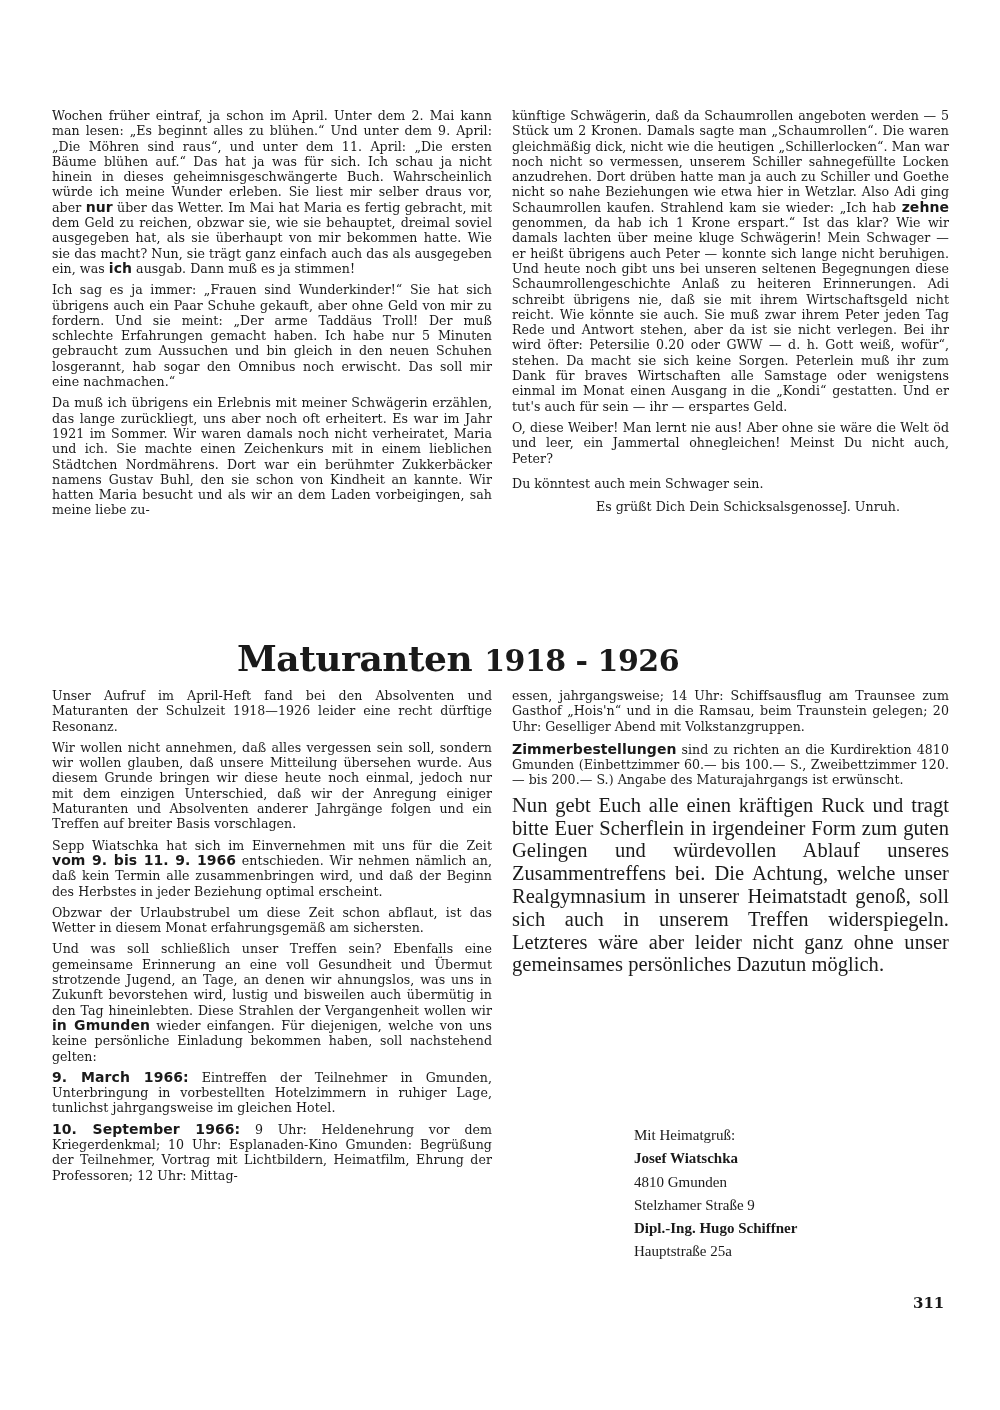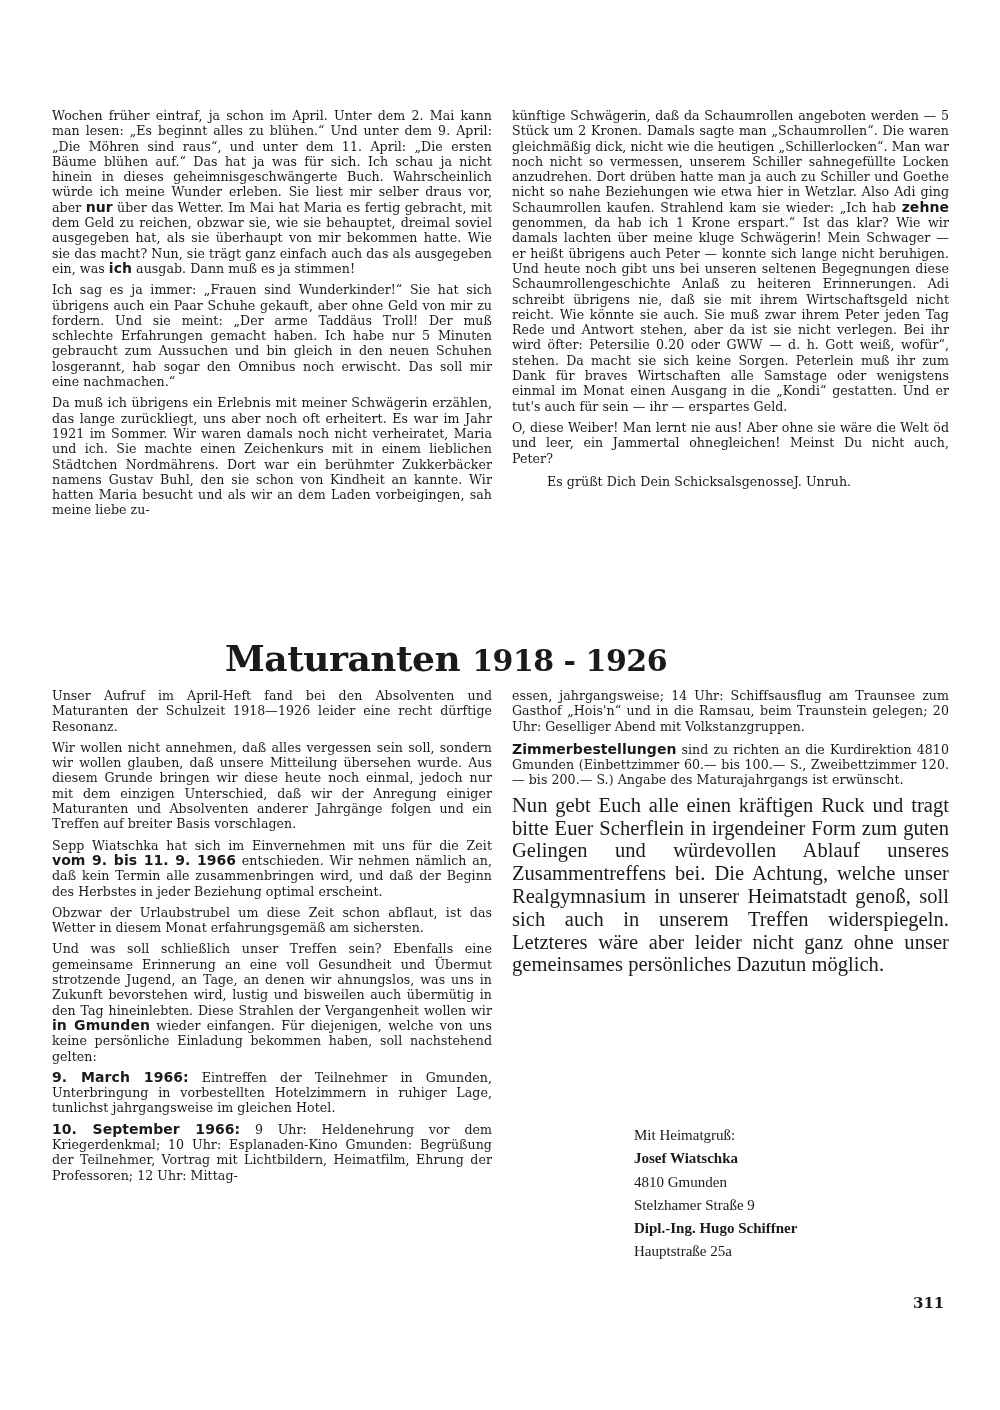--- a/index.html
+++ b/index.html
@@ -5,22 +5,22 @@
   html, body { margin: 0; padding: 0; background: #ffffff; }
   body { width: 1000px; height: 1410px; position: relative; overflow: hidden; color: #1a1a1a; }
   .page { position: absolute; left: 0; top: 0; width: 1000px; height: 1410px; }
   .col { position: absolute; font-family: "DejaVu Serif", serif; font-size: 12.6px; line-height: 15.3px; text-align: justify; letter-spacing: 0.05px; }
   .col p { margin: 0 0 6px 0; hyphens: manual; }
   .top-left { left: 52px; top: 108px; width: 440px; }
   .top-right { left: 512px; top: 108px; width: 437px; }
   .bot-left { left: 52px; top: 688px; width: 440px; }
   .bot-right { left: 512px; top: 688px; width: 437px; }
   b.gb { font-family: "DejaVu Sans", sans-serif; font-weight: bold; font-size: 14px; }
-  .sign-line { display: flex; justify-content: flex-start; margin-top: 8px; margin-left: 35px; }
-  .headline { position: absolute; left: 0; width: 892px; top: 636px; text-align: center; font-family: "DejaVu Serif", serif; font-weight: bold; font-size: 36px; letter-spacing: -0.5px; line-height: 44px; }
+  .sign-line { display: flex; justify-content: center; margin-top: 8px; margin-left: 35px; }
+  .headline { position: absolute; left: 12px; width: 892px; top: 636px; text-align: center; font-family: "DejaVu Serif", serif; font-weight: bold; font-size: 36px; letter-spacing: -0.5px; line-height: 44px; }
   .headline .yr { font-size: 30px; }
   .big { font-family: "Liberation Serif", serif; font-size: 20.5px; line-height: 22.8px; text-align: justify; margin: 8px 0 0 0; }
   .sig { position: absolute; left: 634px; top: 1124px; font-family: "Liberation Serif", serif; font-size: 15px; line-height: 23.3px; }
   .sig div { white-space: nowrap; }
   .sig .bold { font-weight: bold; }
   .pnum { position: absolute; left: 913px; top: 1294px; font-family: "DejaVu Serif", serif; font-weight: bold; font-size: 15px; }
 </style>
 </head>
 <body>
 
@@ -28,20 +28,21 @@
 
   <div class="col top-left">
     <p>Wochen früher eintraf, ja schon im April. Unter dem 2. Mai kann man lesen: „Es beginnt alles zu blühen.“ Und unter dem 9. April: „Die Möhren sind raus“, und unter dem 11. April: „Die ersten Bäume blühen auf.“ Das hat ja was für sich. Ich schau ja nicht hinein in dieses geheimnisgeschwängerte Buch. Wahrscheinlich würde ich meine Wunder erleben. Sie liest mir selber draus vor, aber <b class="gb">nur</b> über das Wetter. Im Mai hat Maria es fertig gebracht, mit dem Geld zu reichen, obzwar sie, wie sie behauptet, dreimal soviel ausgegeben hat, als sie überhaupt von mir bekommen hatte. Wie sie das macht? Nun, sie trägt ganz einfach auch das als ausgegeben ein, was <b class="gb">ich</b> ausgab. Dann muß es ja stimmen!</p>
     <p>Ich sag es ja immer: „Frauen sind Wunderkinder!“ Sie hat sich übrigens auch ein Paar Schuhe gekauft, aber ohne Geld von mir zu fordern. Und sie meint: „Der arme Taddäus Troll! Der muß schlechte Erfahrungen gemacht haben. Ich habe nur 5 Minuten gebraucht zum Aussuchen und bin gleich in den neuen Schuhen losgerannt, hab sogar den Omnibus noch erwischt. Das soll mir eine nachmachen.“</p>
     <p>Da muß ich übrigens ein Erlebnis mit meiner Schwägerin erzählen, das lange zurückliegt, uns aber noch oft erheitert. Es war im Jahr 1921 im Sommer. Wir waren damals noch nicht verheiratet, Maria und ich. Sie machte einen Zeichenkurs mit in einem lieblichen Städtchen Nordmährens. Dort war ein berühmter Zukkerbäcker namens Gustav Buhl, den sie schon von Kindheit an kannte. Wir hatten Maria besucht und als wir an dem Laden vorbeigingen, sah meine liebe zu-</p>
   </div>
 
   <div class="col top-right">
     <p>künftige Schwägerin, daß da Schaumrollen angeboten werden — 5 Stück um 2 Kronen. Damals sagte man „Schaumrollen“. Die waren gleichmäßig dick, nicht wie die heutigen „Schillerlocken“. Man war noch nicht so vermessen, unserem Schiller sahnegefüllte Locken anzudrehen. Dort drüben hatte man ja auch zu Schiller und Goethe nicht so nahe Beziehungen wie etwa hier in Wetzlar. Also Adi ging Schaumrollen kaufen. Strahlend kam sie wieder: „Ich hab <b class="gb">zehne</b> genommen, da hab ich 1 Krone erspart.“ Ist das klar? Wie wir damals lachten über meine kluge Schwägerin! Mein Schwager — er heißt übrigens auch Peter — konnte sich lange nicht beruhigen. Und heute noch gibt uns bei unseren seltenen Begegnungen diese Schaumrollengeschichte Anlaß zu heiteren Erinnerungen. Adi schreibt übrigens nie, daß sie mit ihrem Wirtschaftsgeld nicht reicht. Wie könnte sie auch. Sie muß zwar ihrem Peter jeden Tag Rede und Antwort stehen, aber da ist sie nicht verlegen. Bei ihr wird öfter: Petersilie 0.20 oder GWW — d. h. Gott weiß, wofür“, stehen. Da macht sie sich keine Sorgen. Peterlein muß ihr zum Dank für braves Wirtschaften alle Samstage oder wenigstens einmal im Monat einen Ausgang in die „Kondi“ gestatten. Und er tut's auch für sein — ihr — erspartes Geld.</p>
     <p>O, diese Weiber! Man lernt nie aus! Aber ohne sie wäre die Welt öd und leer, ein Jammertal ohnegleichen! Meinst Du nicht auch, Peter?</p>
+    <p style="margin-top:10px">Du könntest auch mein Schwager sein.</p>
     <div class="sign-line">
       <span>Es grüßt Dich Dein Schicksalsgenosse</span>
       <span>J. Unruh.</span>
     </div>
   </div>
 
   <div class="headline">
     <span>Maturanten</span>
     <span class="yr">1918 - 1926</span>
   </div>

